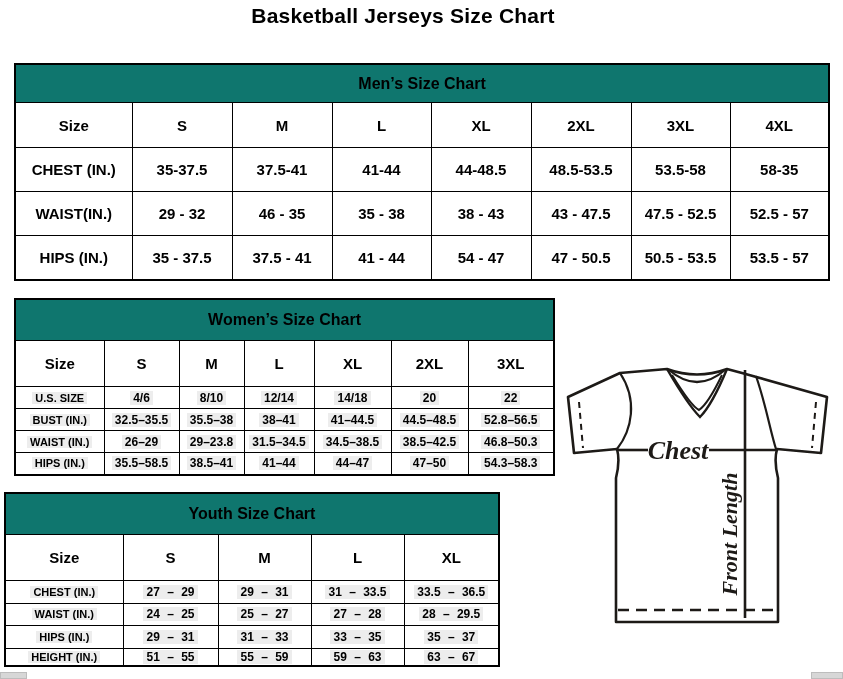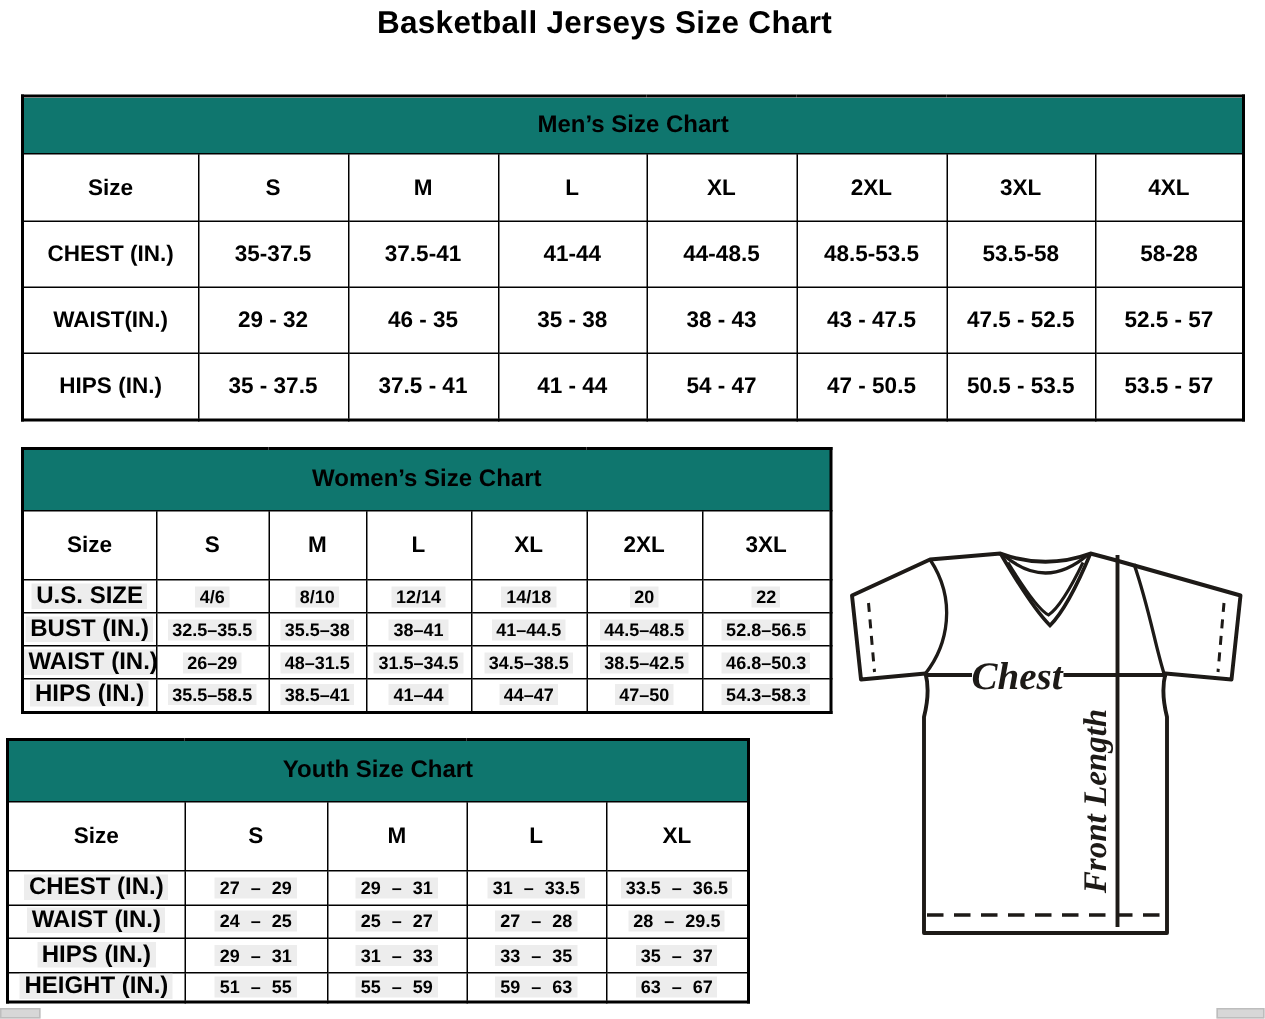--- a/index.html
+++ b/index.html
@@ -16,21 +16,21 @@
     position:absolute;border-collapse:collapse;table-layout:fixed;
     border:2px solid #000;background:#fff;
   }
   .sizetable td{
     border:1px solid #000;text-align:center;vertical-align:middle;
     font-weight:bold;padding:0;overflow:hidden;white-space:nowrap;
   }
   .sizetable td.ttl{background:#0f766e;font-size:16px;}
   .sizetable td.szc{font-size:15px;}
   .tbl-men td.lbl,.tbl-men td.val{font-size:15px;}
-  .tbl-women td.lbl,.tbl-youth td.lbl{font-size:16px;}
+  .tbl-women td.lbl,.tbl-youth td.lbl{font-size:11px;}
   .tbl-women td.val,.tbl-youth td.val{font-size:12px;}
   .hl{background:#ededed;padding:0 3px;}
   .tbl-youth td.val .hl{word-spacing:4px;}
   #jersey{position:absolute;left:560px;top:360px;width:283px;height:310px;}
   .jersey-label{
     font-family:"Liberation Serif","DejaVu Serif",serif;
     font-style:italic;font-weight:bold;fill:#1d1a17;
   }
   .sb-corner{position:absolute;height:7px;background:#d7d7d7;border:1px solid #bdbdbd;box-sizing:border-box;}
   #sb-left{left:0;top:672px;width:27px;}
@@ -68,21 +68,21 @@
           <td class="szc">4XL</td>
         </tr>
         <tr style="height: 44px;">
           <td class="lbl"><span>CHEST (IN.)</span></td>
           <td class="val"><span>35-37.5</span></td>
           <td class="val"><span>37.5-41</span></td>
           <td class="val"><span>41-44</span></td>
           <td class="val"><span>44-48.5</span></td>
           <td class="val"><span>48.5-53.5</span></td>
           <td class="val"><span>53.5-58</span></td>
-          <td class="val"><span>58-28</span></td>
+          <td class="val"><span>58-35</span></td>
         </tr>
         <tr style="height: 44px;">
           <td class="lbl"><span>WAIST(IN.)</span></td>
           <td class="val"><span>29 - 32</span></td>
           <td class="val"><span>46 - 35</span></td>
           <td class="val"><span>35 - 38</span></td>
           <td class="val"><span>38 - 43</span></td>
           <td class="val"><span>43 - 47.5</span></td>
           <td class="val"><span>47.5 - 52.5</span></td>
           <td class="val"><span>52.5 - 57</span></td>
@@ -136,21 +136,21 @@
           <td class="val"><span class="hl">32.5–35.5</span></td>
           <td class="val"><span class="hl">35.5–38</span></td>
           <td class="val"><span class="hl">38–41</span></td>
           <td class="val"><span class="hl">41–44.5</span></td>
           <td class="val"><span class="hl">44.5–48.5</span></td>
           <td class="val"><span class="hl">52.8–56.5</span></td>
         </tr>
         <tr style="height: 22px;">
           <td class="lbl"><span class="hl">WAIST (IN.)</span></td>
           <td class="val"><span class="hl">26–29</span></td>
-          <td class="val"><span class="hl">48–31.5</span></td>
+          <td class="val"><span class="hl">29–23.8</span></td>
           <td class="val"><span class="hl">31.5–34.5</span></td>
           <td class="val"><span class="hl">34.5–38.5</span></td>
           <td class="val"><span class="hl">38.5–42.5</span></td>
           <td class="val"><span class="hl">46.8–50.3</span></td>
         </tr>
         <tr style="height: 22px;">
           <td class="lbl"><span class="hl">HIPS (IN.)</span></td>
           <td class="val"><span class="hl">35.5–58.5</span></td>
           <td class="val"><span class="hl">38.5–41</span></td>
           <td class="val"><span class="hl">41–44</span></td>

